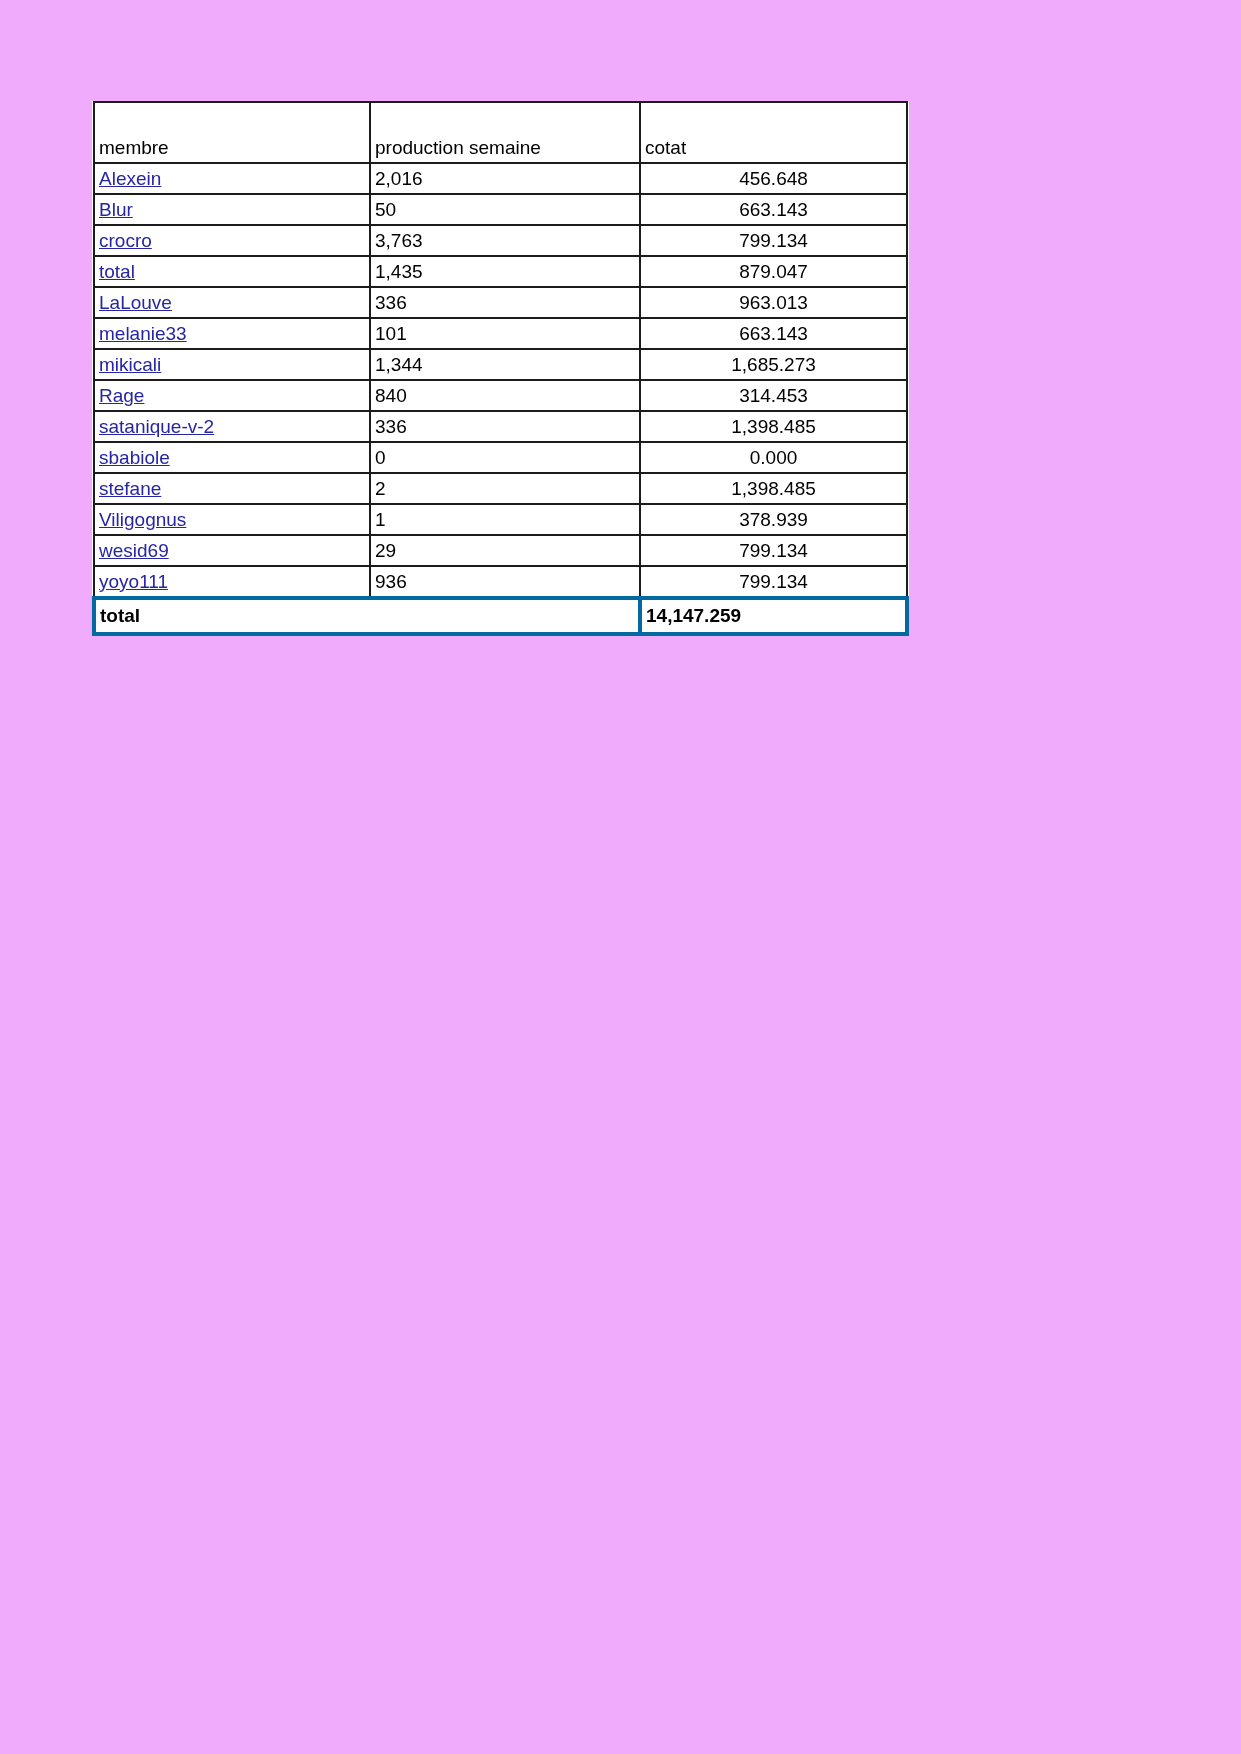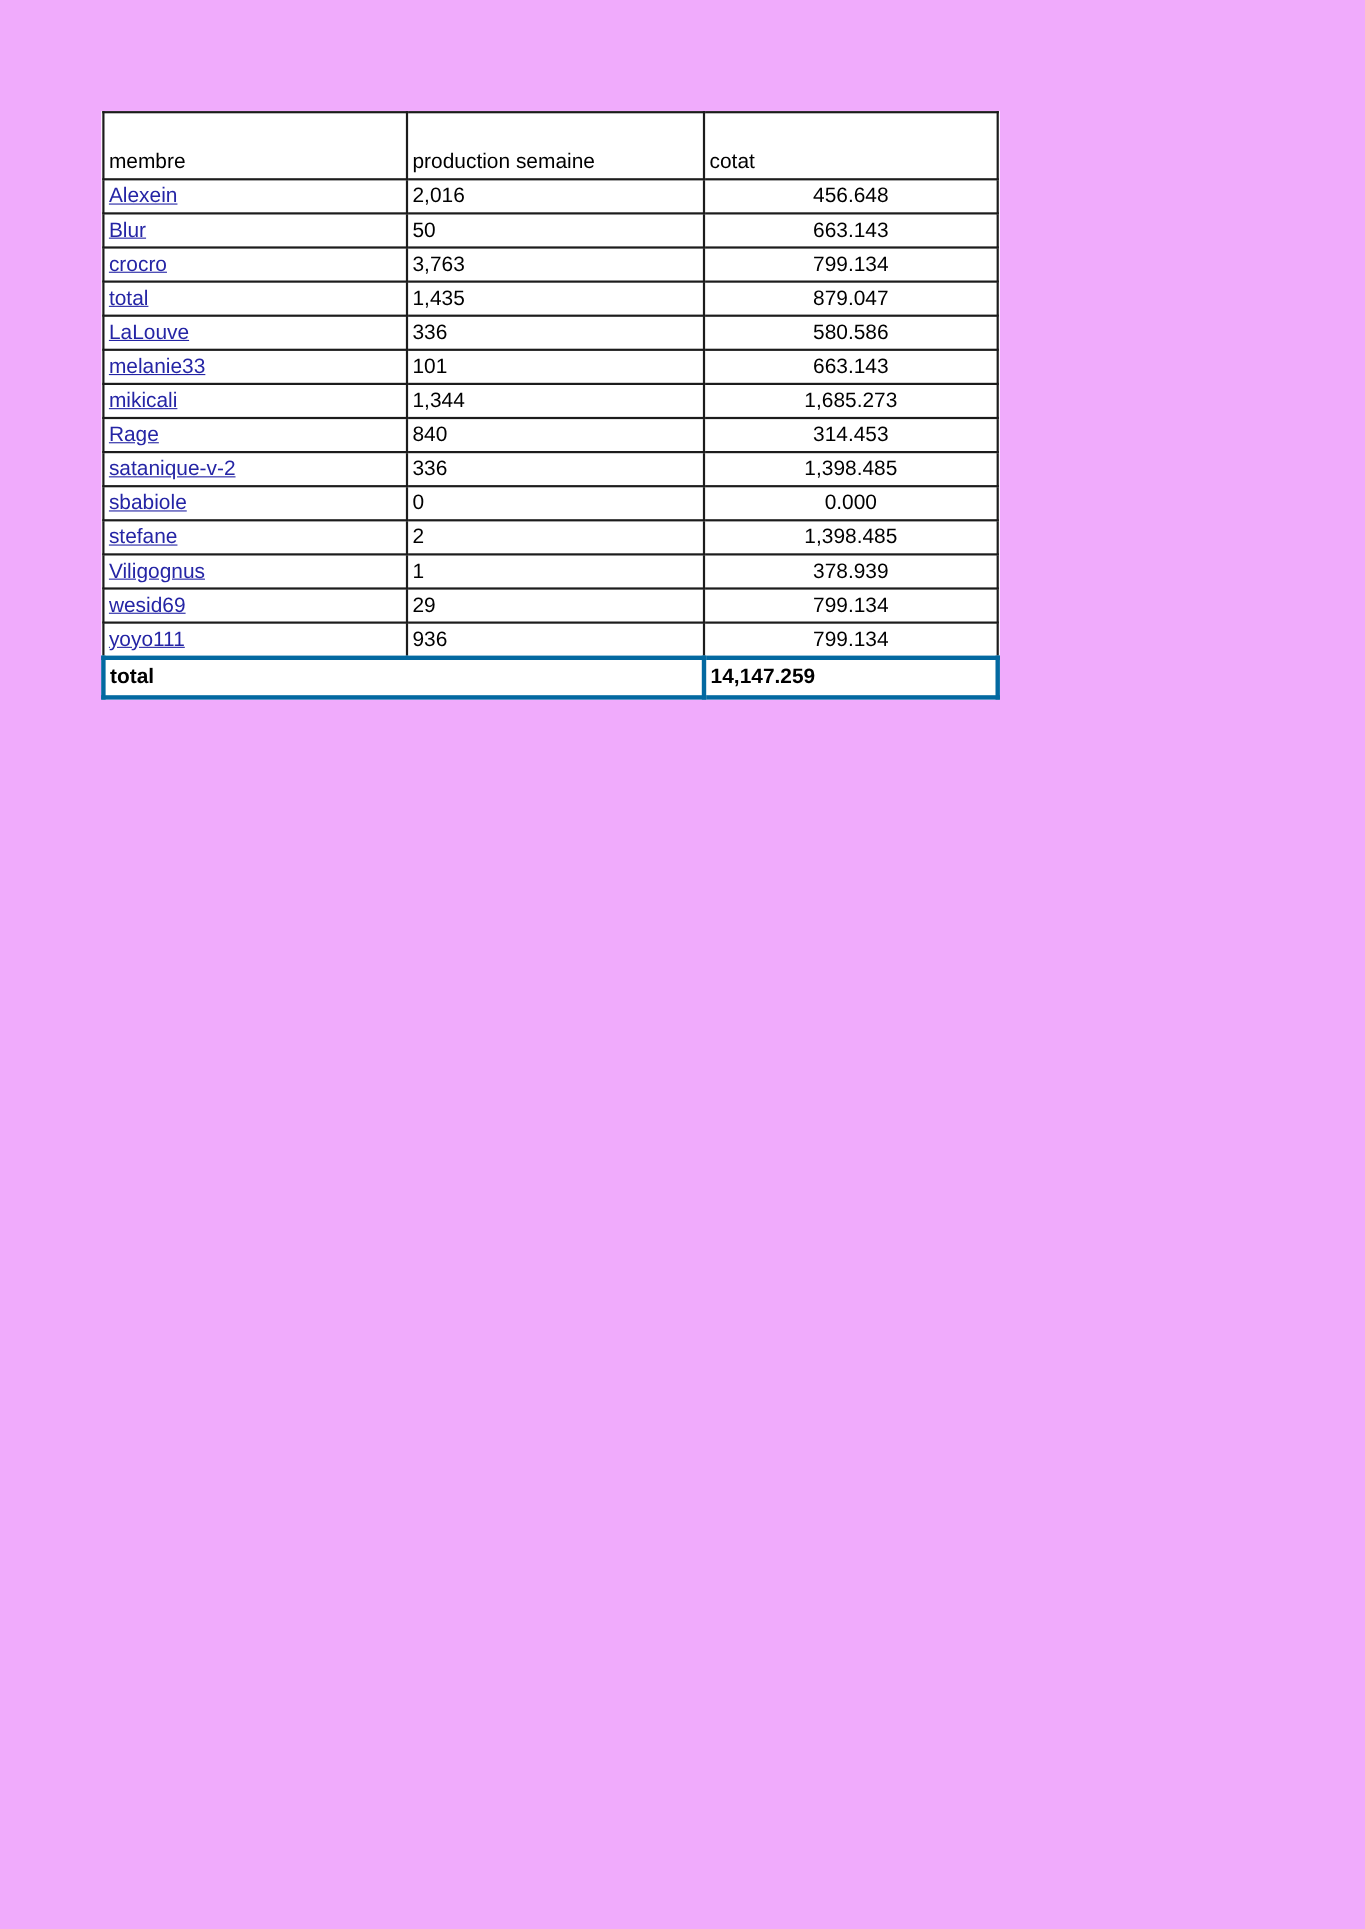--- a/index.html
+++ b/index.html
@@ -118,21 +118,21 @@
     </td>
     <td class="prod-cell">1,435</td>
     <td class="cotat-cell">879.047</td>
   </tr>
 
   <tr>
     <td class="member-cell">
       <a class="member-link">LaLouve</a>
     </td>
     <td class="prod-cell">336</td>
-    <td class="cotat-cell">580.586</td>
+    <td class="cotat-cell">963.013</td>
   </tr>
 
   <tr>
     <td class="member-cell">
       <a class="member-link">melanie33</a>
     </td>
     <td class="prod-cell">101</td>
     <td class="cotat-cell">663.143</td>
   </tr>
 

